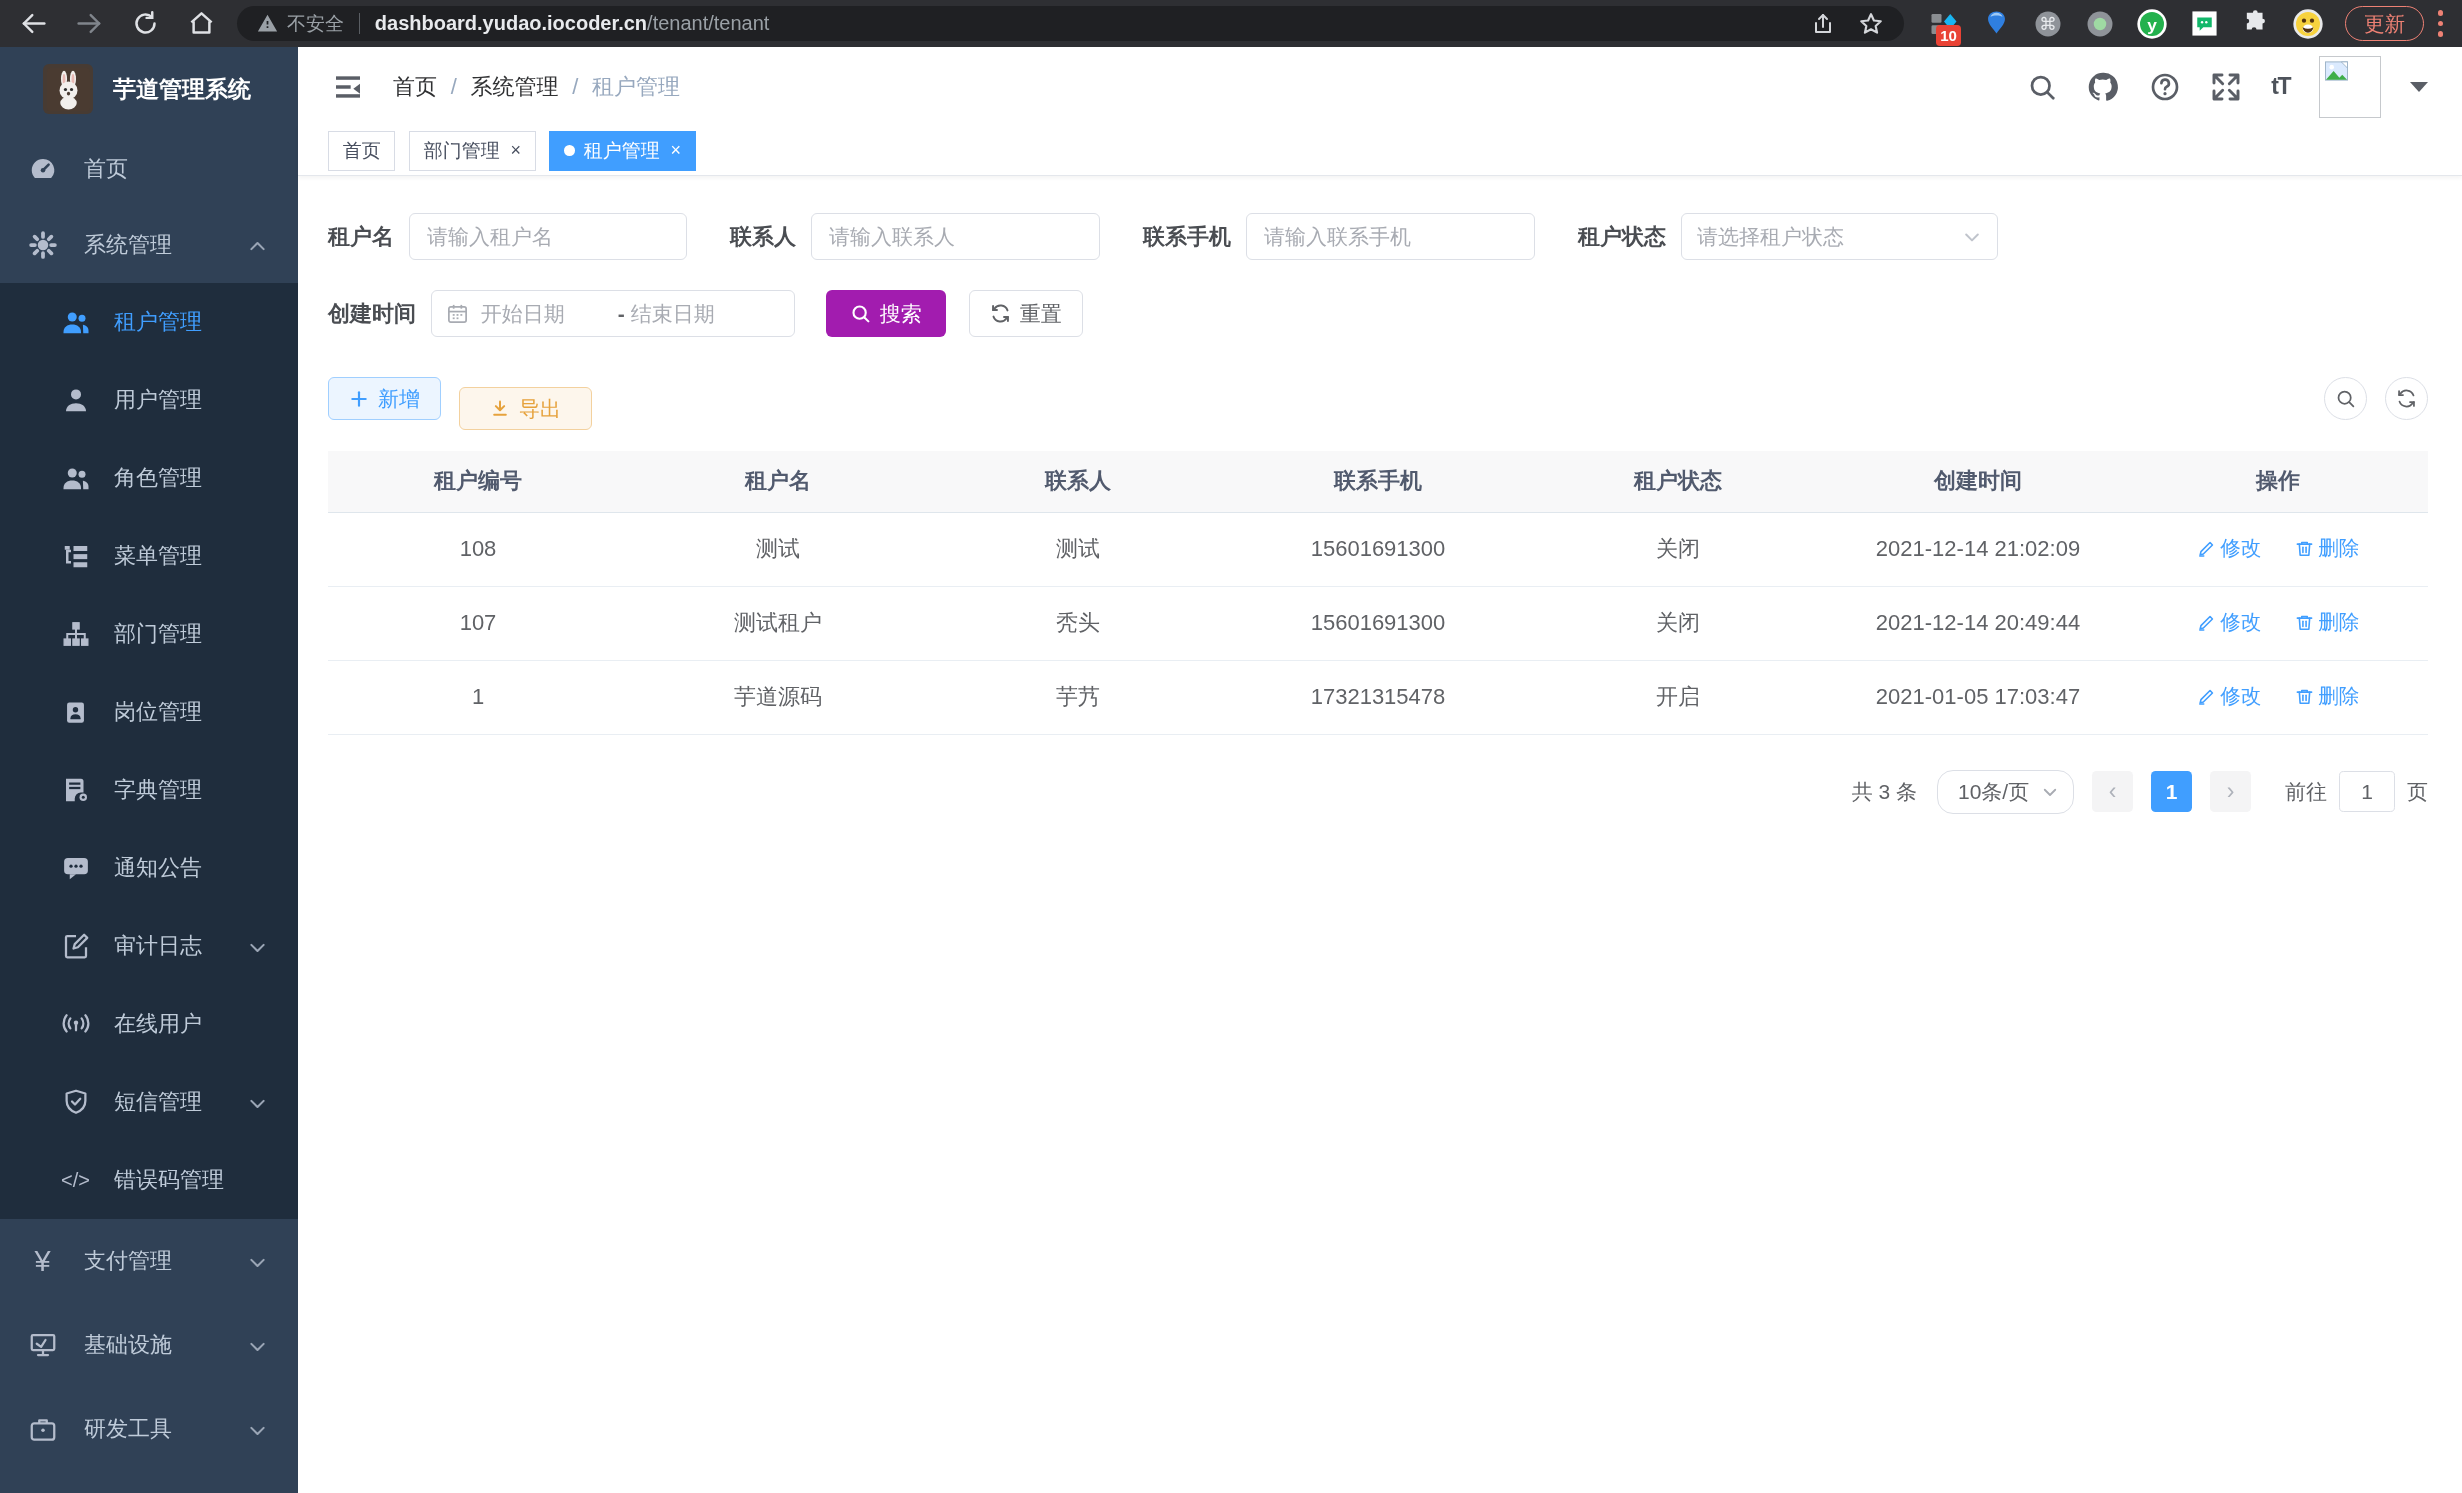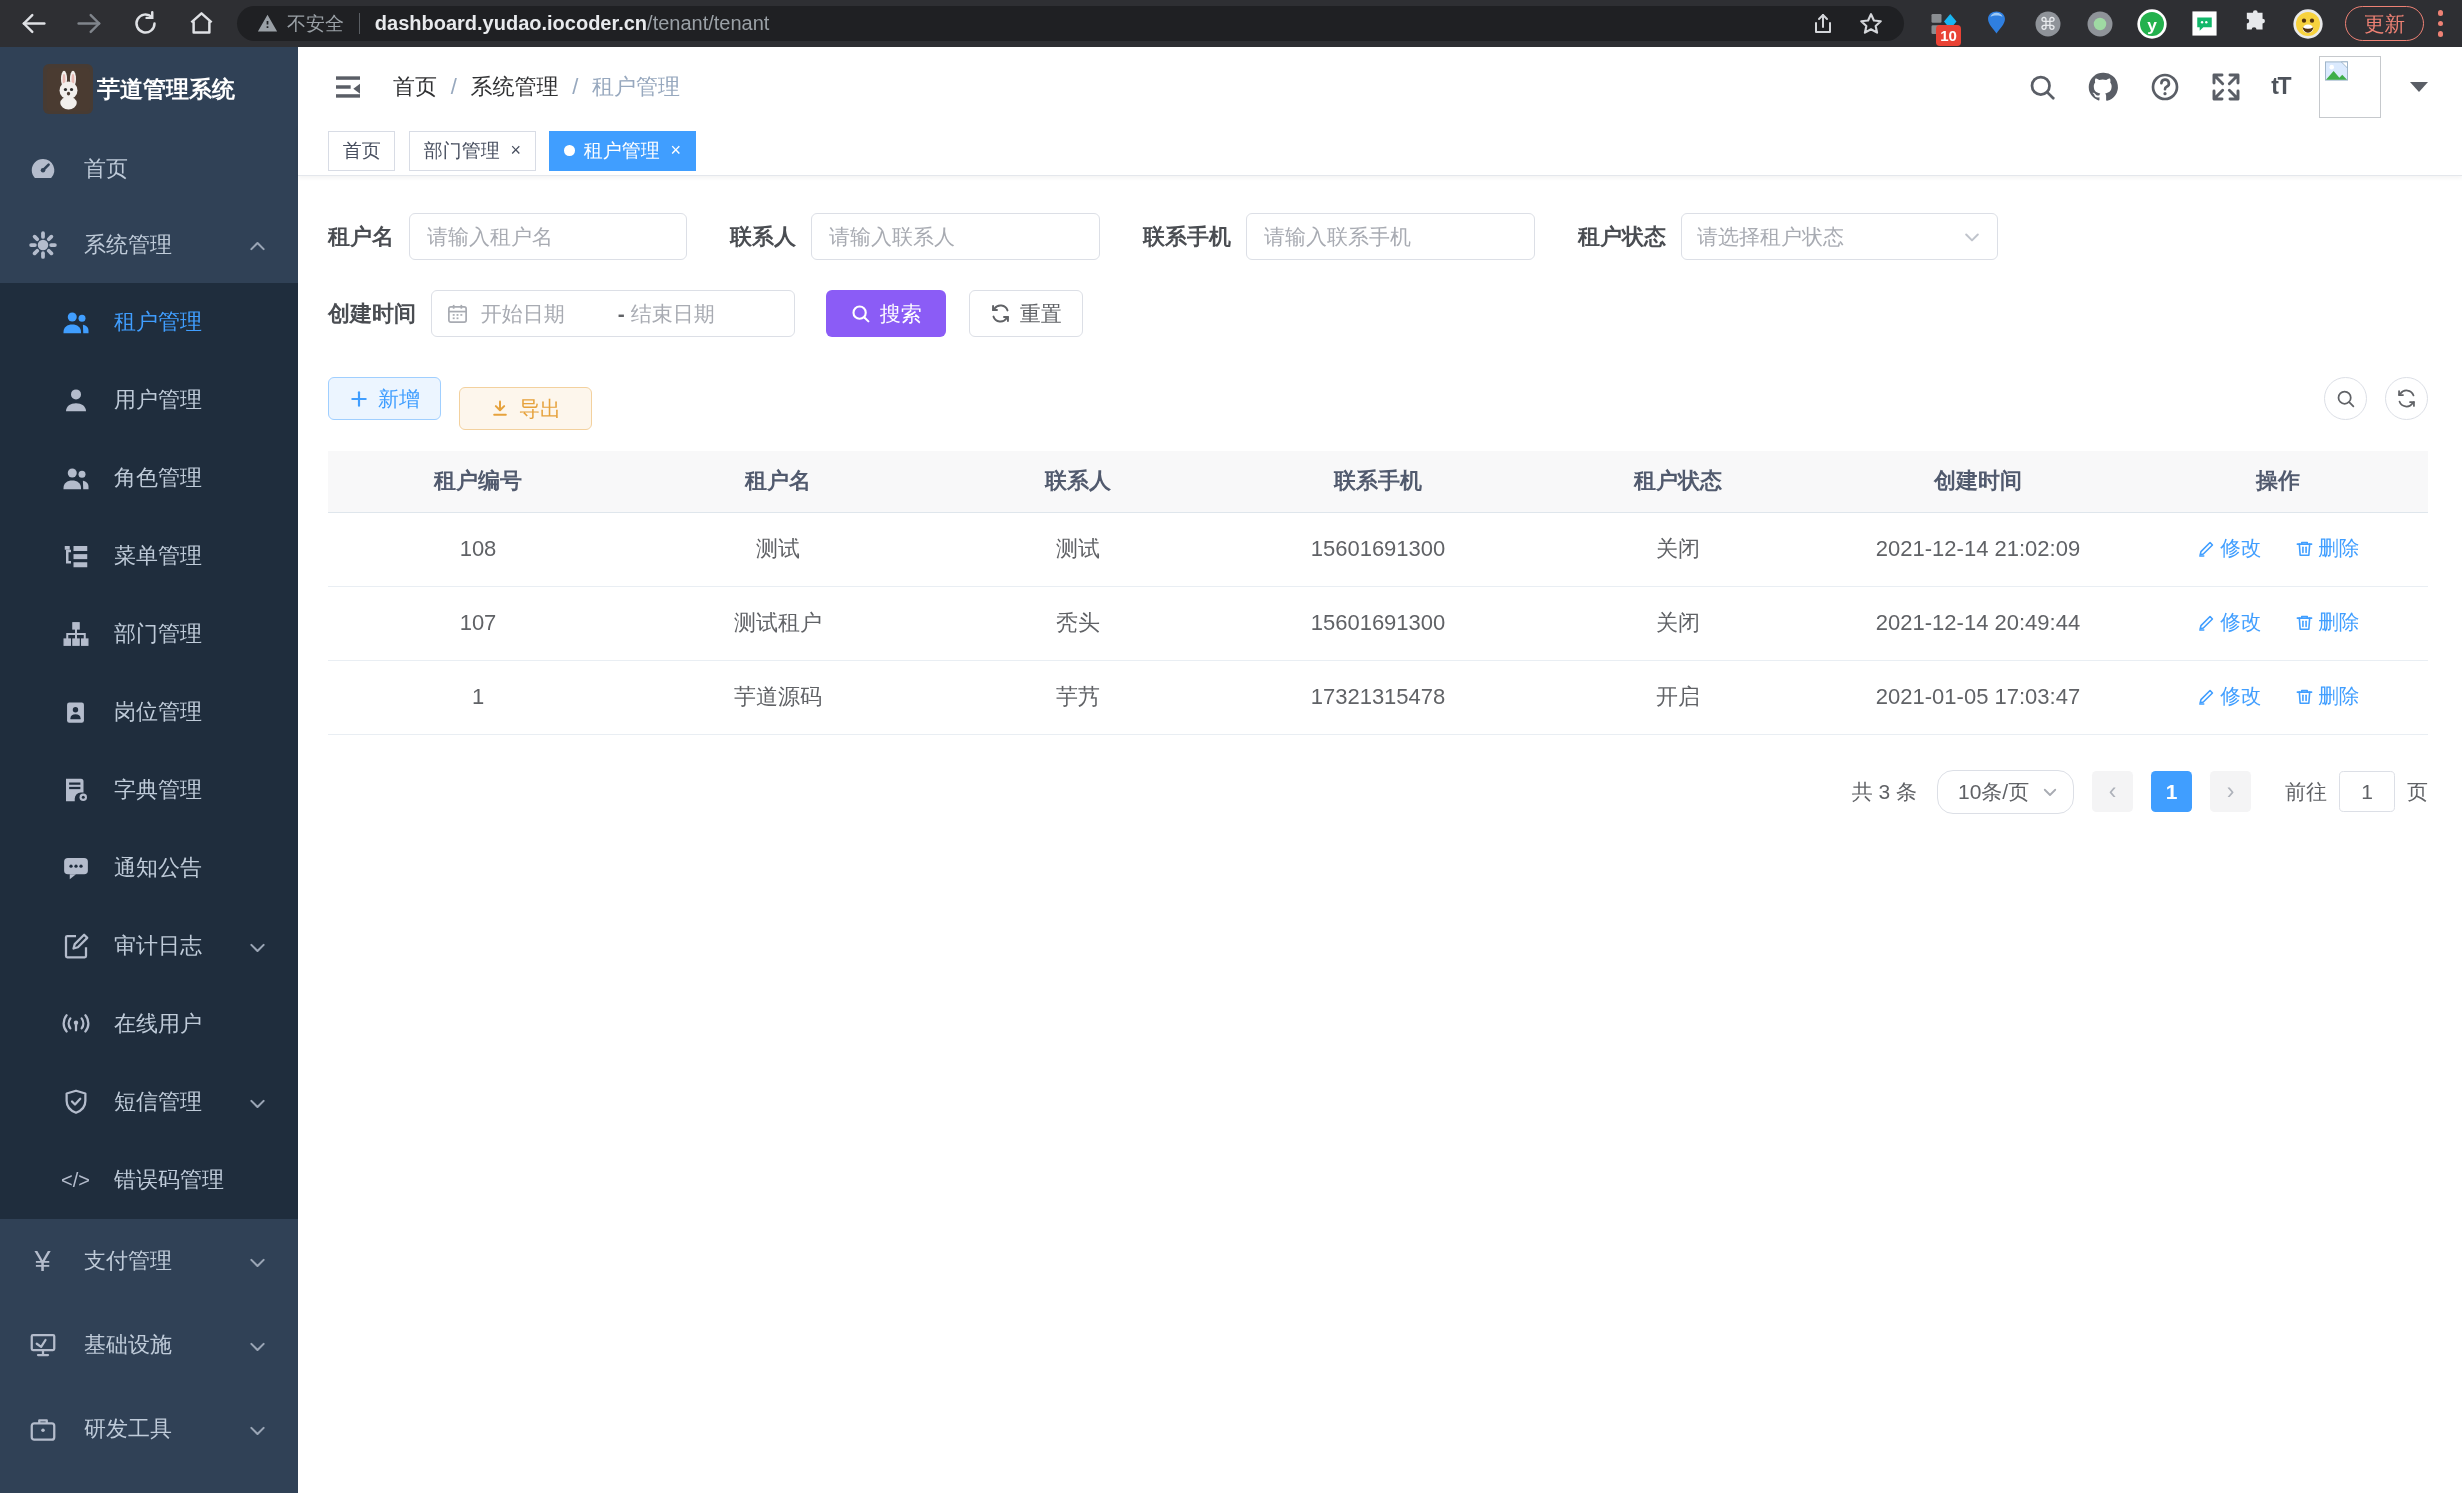--- a/index.html
+++ b/index.html
@@ -22,21 +22,21 @@
   .ext-row { display:flex; align-items:center; gap:20px; margin-left:24px; }
   .ext { width:32px; height:32px; position:relative; display:flex; align-items:center; justify-content:center; }
   .ext-badge { position:absolute; bottom:-6px; left:7.6px; background:#e94235; color:#fff; font-size:15px; line-height:1; padding:3px 4.6px; border-radius:3.8px; font-weight:bold; }
   .update-pill { margin-left:21px; height:35px; border:1.9px solid #ee8174; border-radius:18px; color:#ee8174; font-size:20.6px; display:flex; align-items:center; padding:0 18px; }
   .kebab { margin-left:13.7px; display:flex; flex-direction:column; gap:5.3px; align-items:center; }
   .kebab i { width:5.3px; height:5.3px; border-radius:50%; background:#ee8174; }
 
   
   .app { display:flex; height:1447px; }
   .sidebar { width:298px; background:#304156; color:#bfcbd9; flex-shrink:0; }
-  .logo-row { height:84px; display:flex; align-items:center; padding-left:43px; gap:4px; }
+  .logo-row { height:84px; display:flex; align-items:center; padding-left:43px; gap:20px; }
   .logo-img { width:50px; height:50px; border-radius:6px; background:#473b33; display:flex; align-items:center; justify-content:center; }
   .logo-title { color:#fff; font-size:23px; font-weight:bold; }
   .menu-item { height:76px; display:flex; align-items:center; padding:0 30px 0 25px; font-size:22px; cursor:pointer; }
   .menu-item .m-ic { width:35px; display:flex; justify-content:center; margin-right:24px; color:#b4bccc; }
   .menu-item .m-label { flex:1; }
   .menu-item .m-arrow { color:#9aa5b5; }
   .submenu { background:#1f2d3d; }
   .submenu .menu-item { height:78px; padding-left:58px; }
   .submenu .menu-item .m-ic { margin-right:21px; }
   .menu-item.active { color:#409eff; }
@@ -72,21 +72,21 @@
   .f-group { display:flex; align-items:center; margin-right:43px; }
   .inp { height:47px; border:1.5px solid #dcdfe6; border-radius:6px; font-size:21px; color:#606266; padding:0 17px; outline:none; background:#fff; font-family:inherit; }
   .inp::placeholder { color:#a8abb2; }
   .sel { width:317px; height:47px; border:1.5px solid #dcdfe6; border-radius:6px; display:flex; align-items:center; padding:0 15px; color:#a8abb2; font-size:21px; cursor:pointer; }
   .sel .sel-txt { flex:1; }
   .date-range { width:364px; height:47px; border:1.5px solid #dcdfe6; border-radius:6px; display:flex; align-items:center; padding:0 13.7px; color:#a8abb2; }
   .date-range input { border:none; outline:none; width:131px; font-size:21px; color:#606266; font-family:inherit; background:transparent; }
   .date-range input::placeholder { color:#a8abb2; }
   .date-sep { color:#606266; font-size:21px; margin:0 6px; font-weight:bold; }
   .btn { height:47px; border-radius:6px; font-size:21px; display:inline-flex; align-items:center; justify-content:center; gap:9px; cursor:pointer; border:1.5px solid transparent; font-family:inherit; }
-  .btn-primary { background:#8b5cf6; color:#fff; padding:4px 23px; margin-left:17px; }
+  .btn-primary { background:#a21caf; color:#fff; padding:4px 23px; margin-left:17px; }
   .btn-plain { background:#fff; color:#606266; border-color:#dcdfe6; padding:0 20px; margin-left:23px; }
   .action-row { display:flex; align-items:center; margin-bottom:21px; }
   .btn-add { height:43px; background:#ecf5ff; border-color:#a0cfff; color:#409eff; padding:0 20px; }
   .btn-export { height:43px; background:#fdf6ec; border-color:#f3d19e; color:#e6a23c; padding:0 30px; margin-left:18px;margin-top:20px; }
   .round-btns { margin-left:auto; display:flex; gap:18px; }
   .round-btn { width:43px; height:43px; border-radius:50%; border:1.5px solid #dcdfe6; background:#fff; display:flex; align-items:center; justify-content:center; color:#606266; cursor:pointer; }
 
   
   table.grid { width:100%; border-collapse:collapse; table-layout:fixed; }
   .grid th { height:61px; background:#f8f8f9; color:#515a6e; font-size:22px; font-weight:bold; border-bottom:1.5px solid #dfe6ec; }

